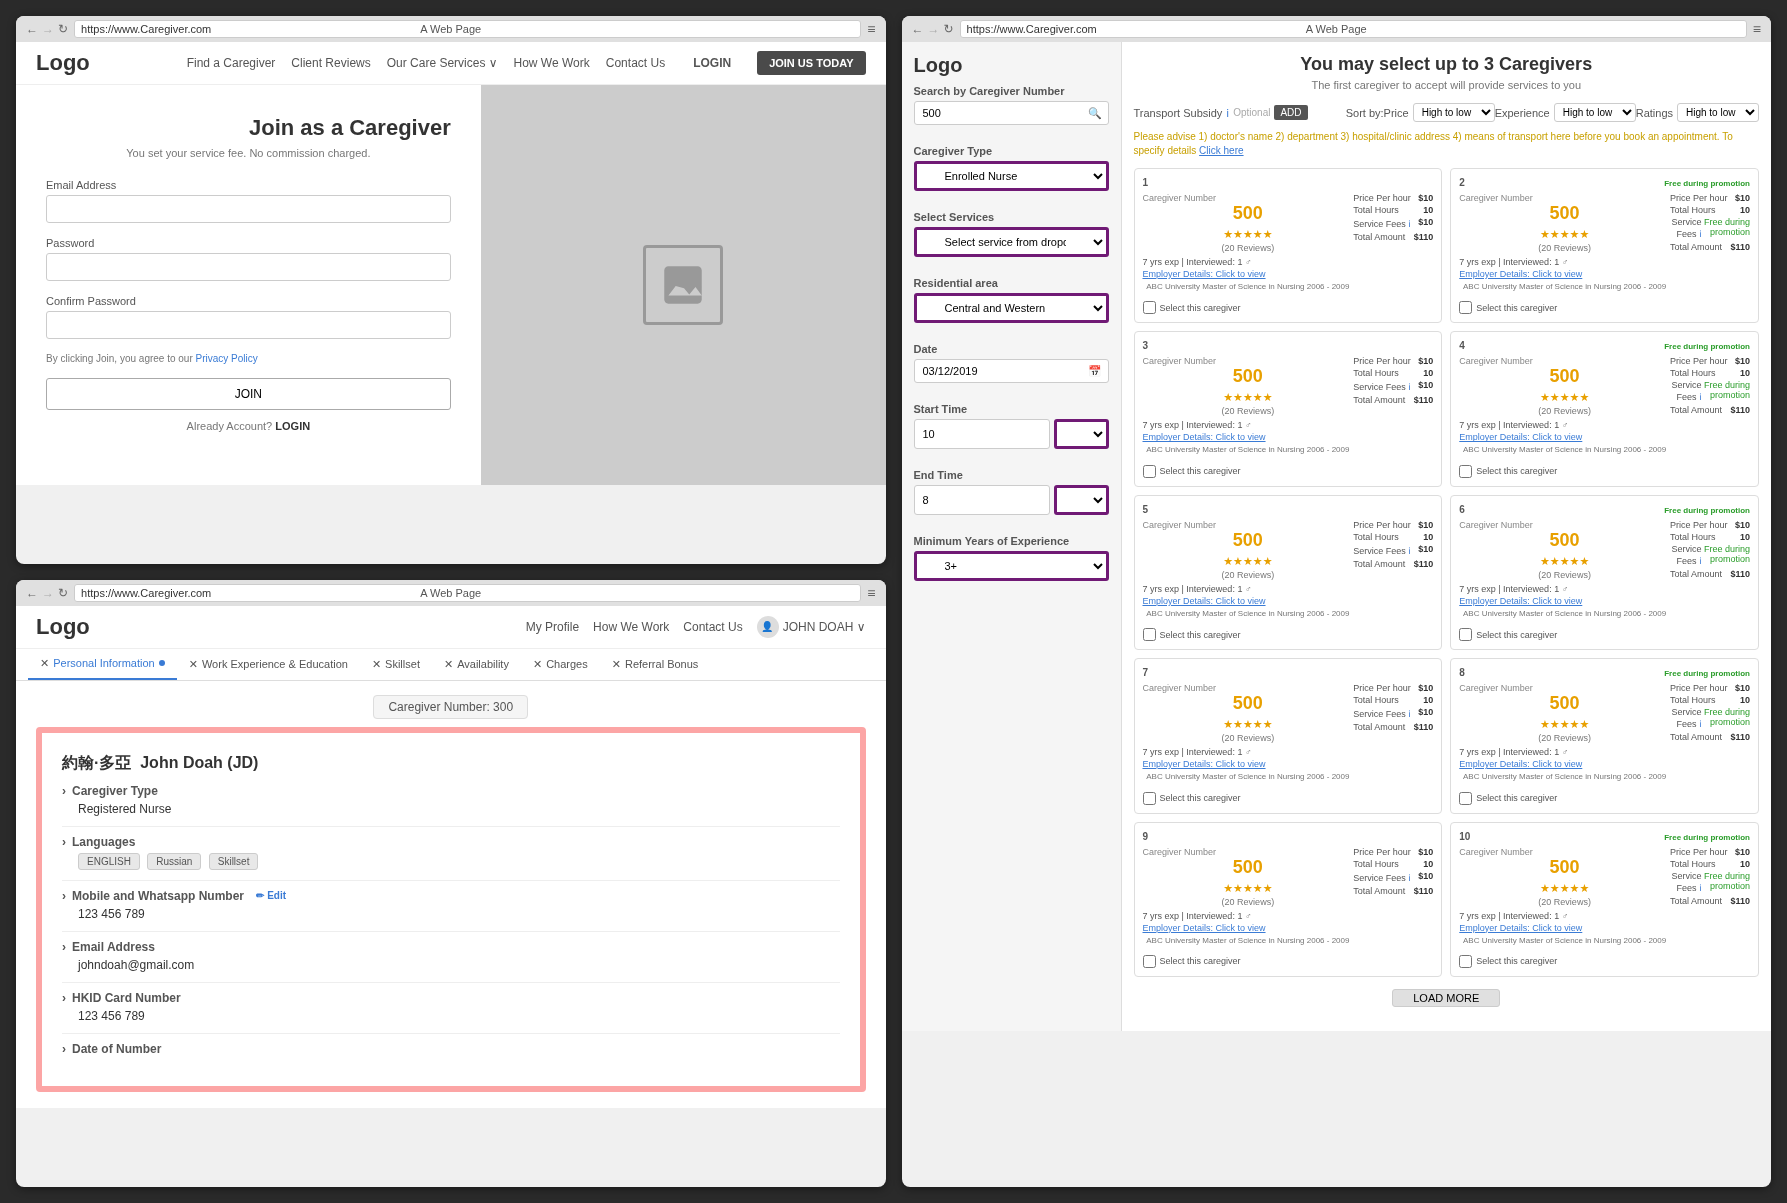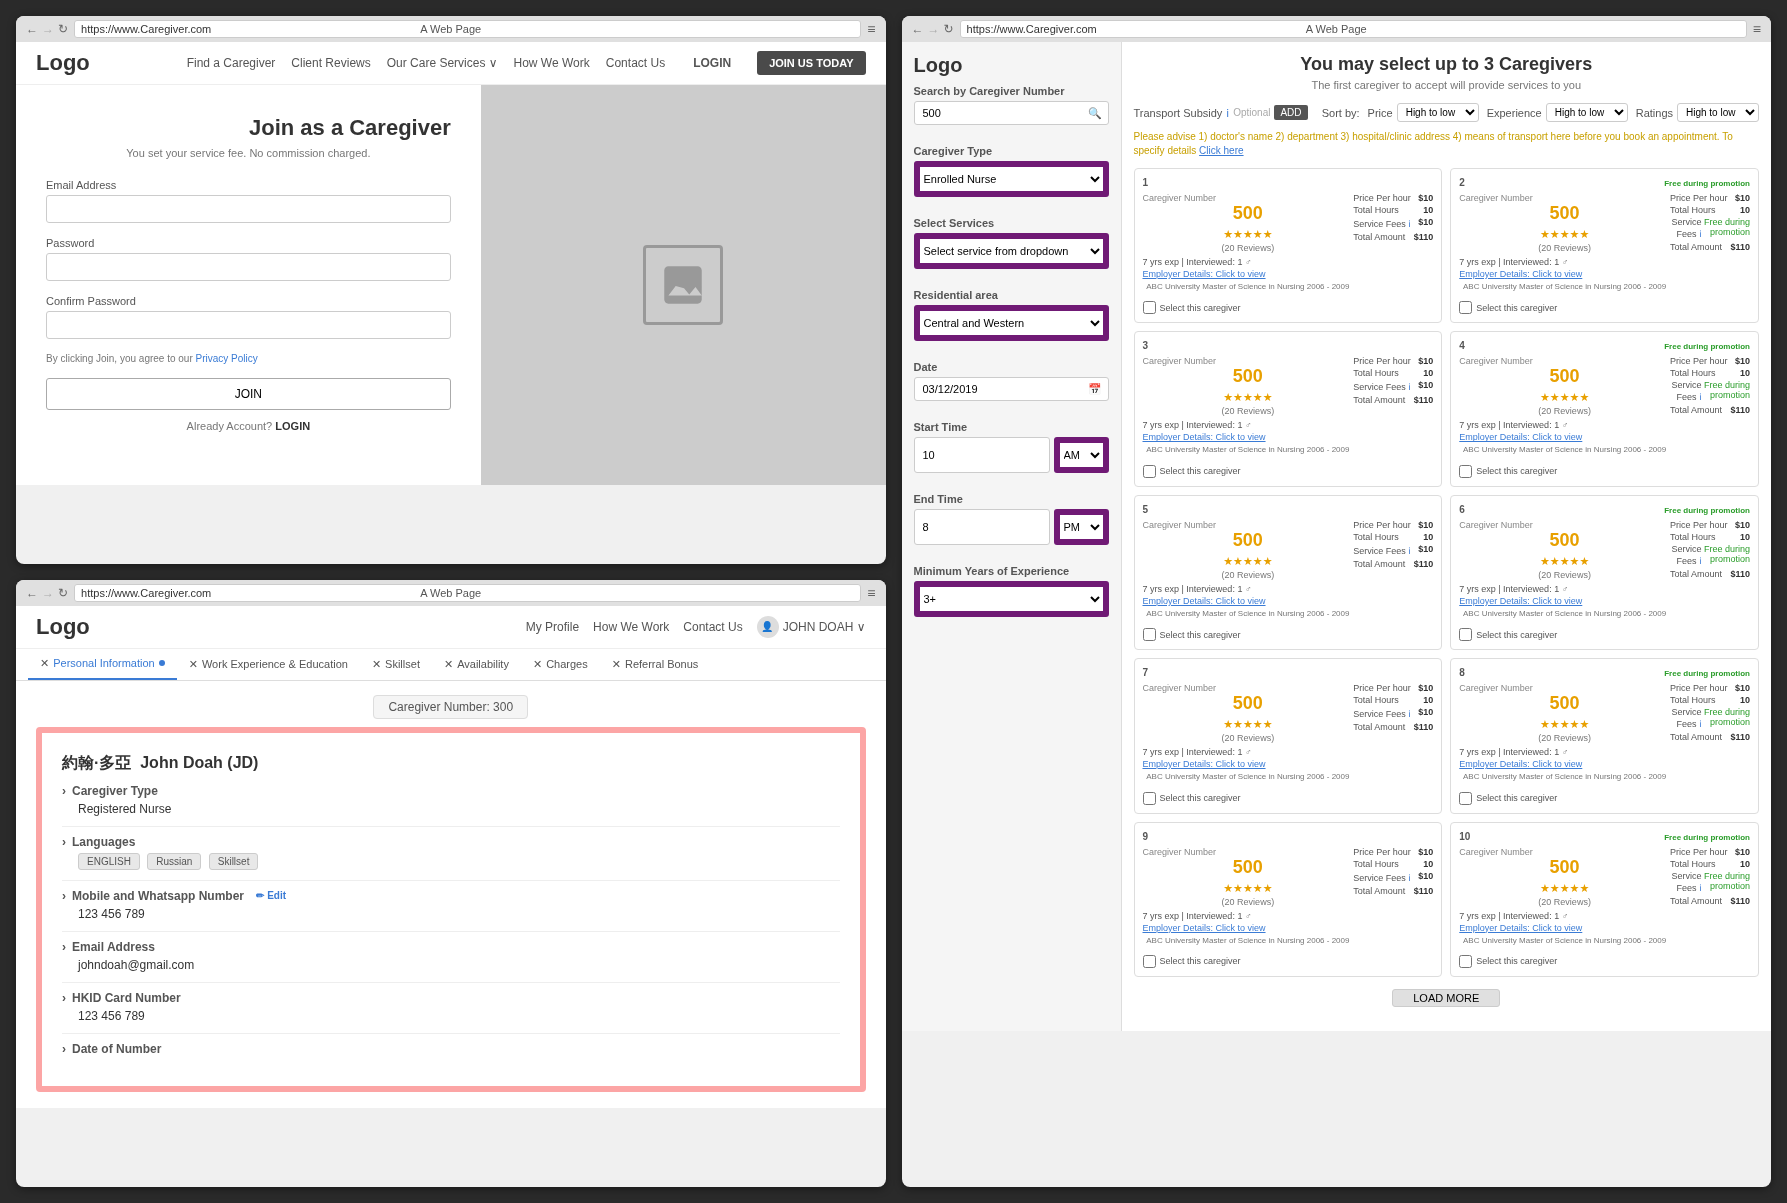--- a/index.html
+++ b/index.html
@@ -390,22 +390,22 @@
       width: 100%;
       padding: 5px 8px;
       border: 1px solid #ccc;
       border-radius: 3px;
       font-size: 11px;
       background: white;
     }
 
     .sidebar-select {
       width: 100%;
-      padding: 5px 0;
-      border: 6px solid #701a75;
+      padding: 5px 24px;
+      border: 3px solid #701a75;
       border-radius: 3px;
       font-size: 11px;
       background: white;
     }
 
     .search-input-wrapper {
       position: relative;
     }
 
     .search-input-wrapper input {
@@ -754,21 +754,21 @@
       <div class="search-heading">You may select up to 3 Caregivers</div>
       <div class="search-subheading">The first caregiver to accept will provide services to you</div>
 
       <div class="sort-bar">
         <div class="transport-subsidy">
           <span>Transport Subsidy</span>
           <span style="color:#3a7bd5;font-size:11px;">ℹ</span>
           <span class="optional-label">Optional</span>
           <span class="add-btn">ADD</span>
         </div>
-        <div style="margin-left:auto;display:flex;align-items:center;gap:8px;">
+        <div style="margin-left:auto;display:flex;align-items:center;gap:0;">
           <span class="sort-label">Sort by:</span>
           <div class="sort-item">
             <span class="sort-label">Price</span>
             <select class="sort-select">
               <option>High to low</option>
               <option>Low to high</option>
             </select>
           </div>
           <div class="sort-item">
             <span class="sort-label">Experience</span>

